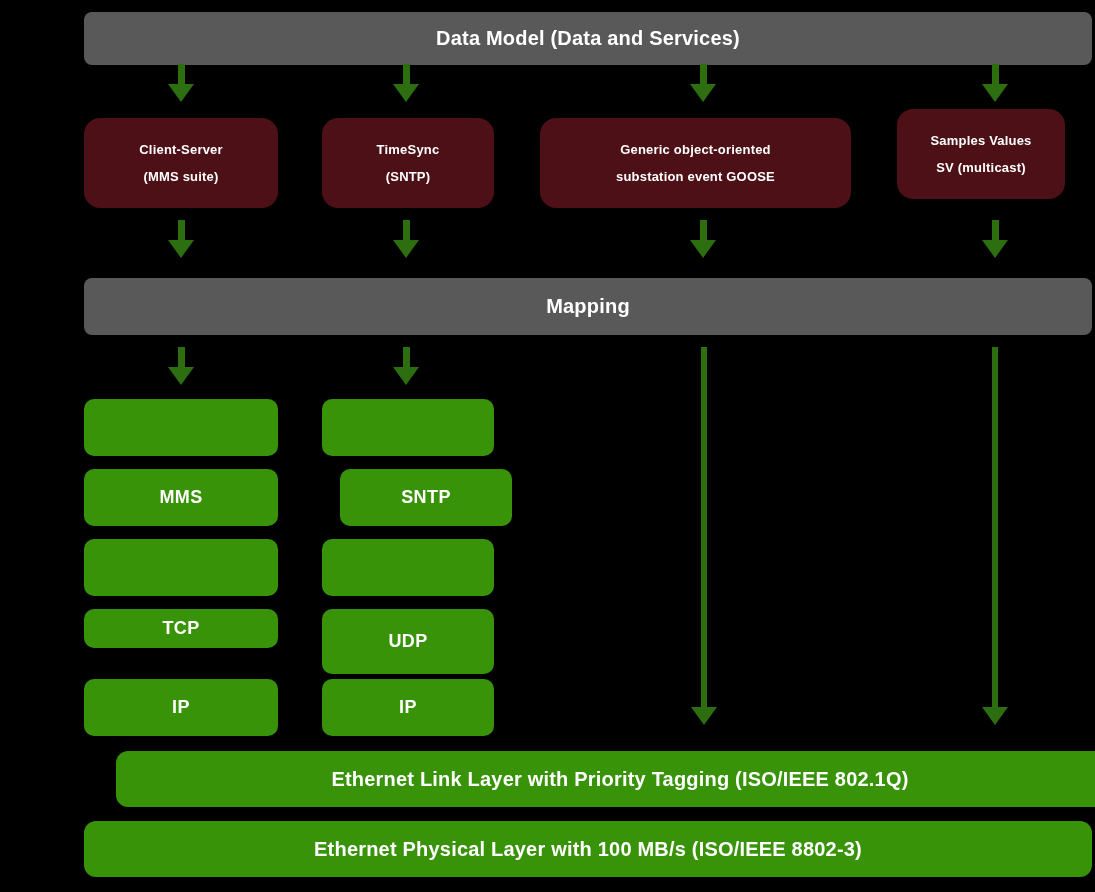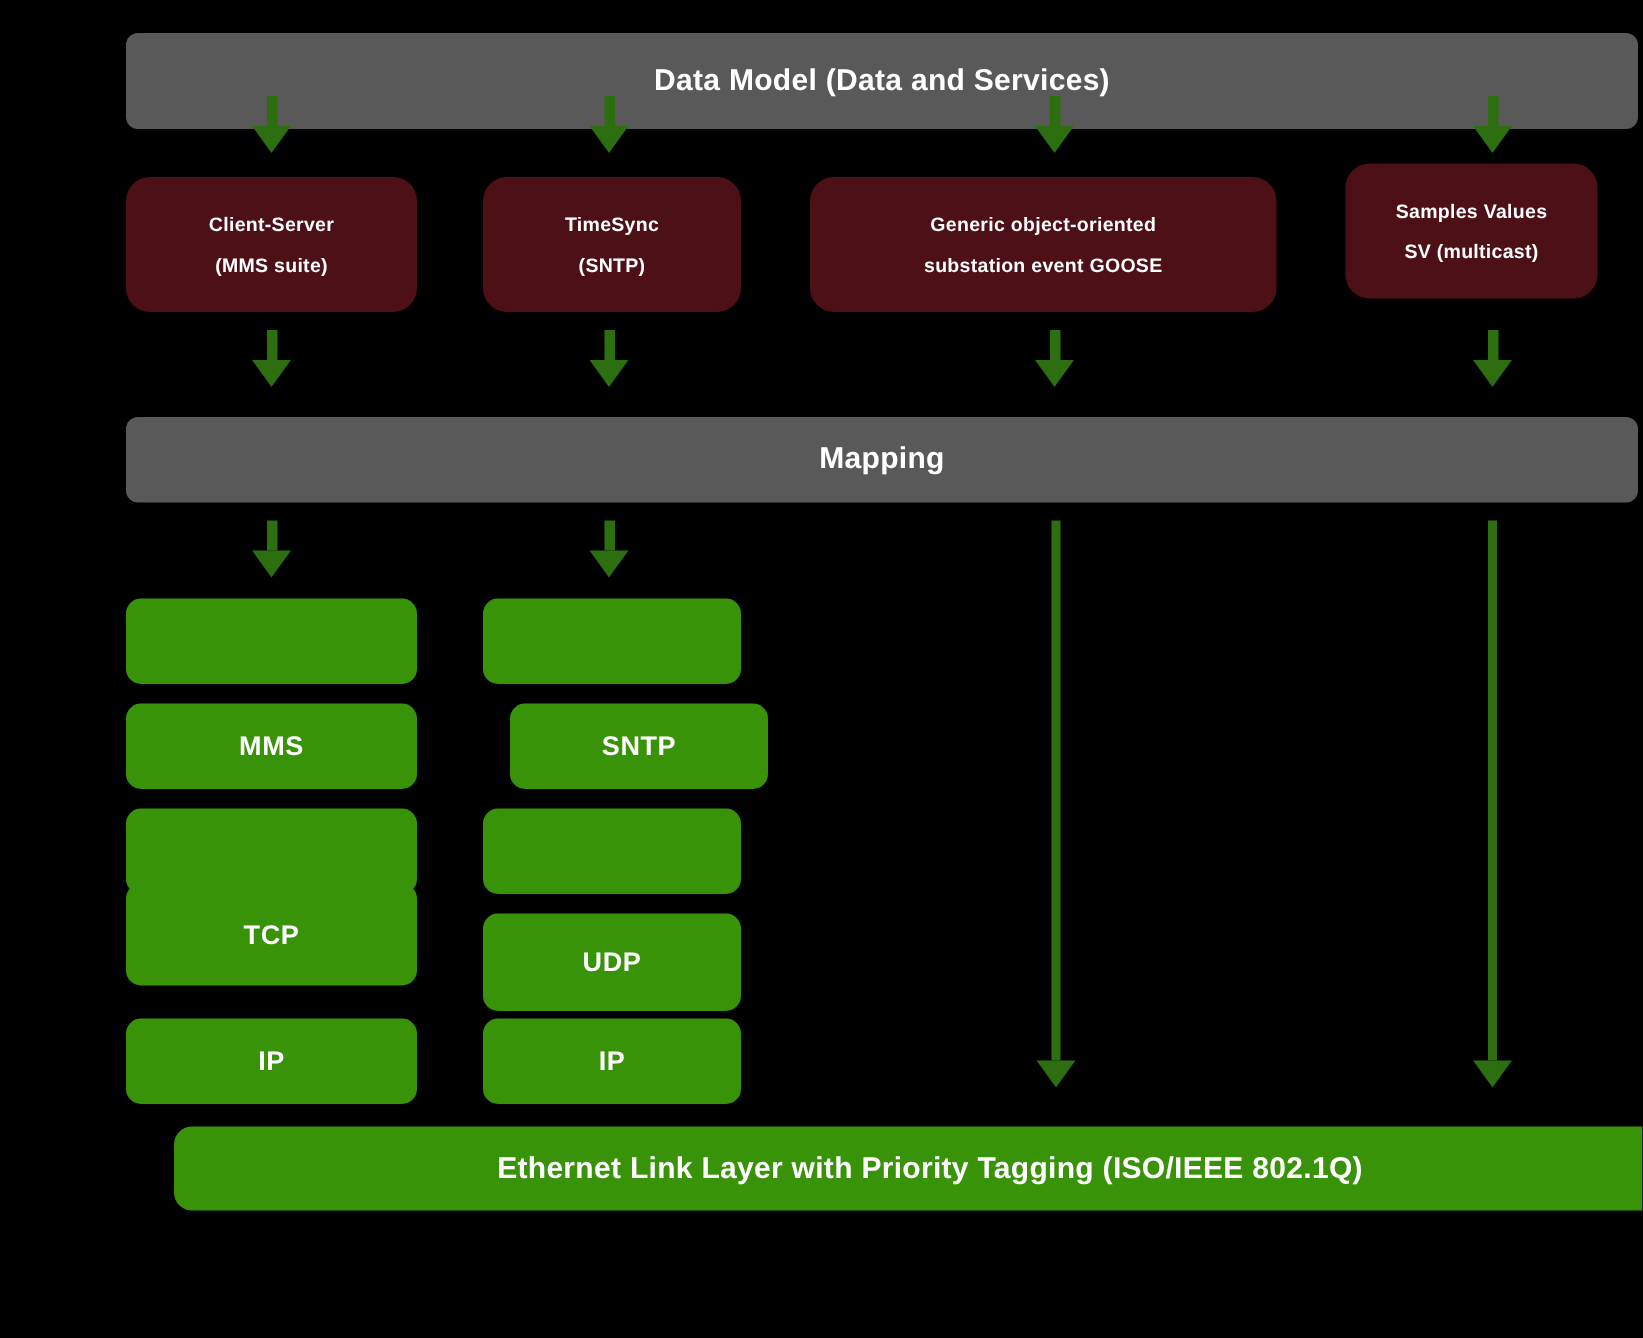--- a/index.html
+++ b/index.html
@@ -78,21 +78,21 @@
   .arrow.long .stem {
     width: 6px;
     height: 360px;
   }
 </style>
 </head>
 <body style="background: rgb(0, 0, 0);">
 
 <div class="stage">
 
-  <div class="bar gray-bar" style="left:84px; top:22px; width:1008px; height:64px;">
+  <div class="bar gray-bar" style="left:84px; top:12px; width:1008px; height:53px;">
     <span>Data Model (Data and Services)</span>
   </div>
 
   <div class="arrow" style="left:168px; top:64px;">
     <span class="stem"></span>
     <span class="head"></span>
   </div>
   <div class="arrow" style="left:393px; top:64px;">
     <span class="stem"></span>
     <span class="head"></span>
@@ -172,21 +172,21 @@
 
   <div class="bar green-box" style="left:84px; top:399px; width:194px; height:57px;">
     <span></span>
   </div>
   <div class="bar green-box" style="left:84px; top:469px; width:194px; height:57px;">
     <span>MMS</span>
   </div>
   <div class="bar green-box" style="left:84px; top:539px; width:194px; height:57px;">
     <span></span>
   </div>
-  <div class="bar green-box" style="left:84px; top:589px; width:194px; height:68px;">
+  <div class="bar green-box" style="left:84px; top:609px; width:194px; height:39px;">
     <span>TCP</span>
   </div>
   <div class="bar green-box" style="left:84px; top:679px; width:194px; height:57px;">
     <span>IP</span>
   </div>
 
   <div class="bar green-box" style="left:322px; top:399px; width:172px; height:57px;">
     <span></span>
   </div>
   <div class="bar green-box" style="left:322px; top:469px; width:172px; height:57px;margin-left:18px;">
@@ -198,14 +198,17 @@
   <div class="bar green-box" style="left:322px; top:609px; width:172px; height:65px;text-align:center;">
     <span>UDP</span>
   </div>
   <div class="bar green-box" style="left:322px; top:679px; width:172px; height:57px;">
     <span>IP</span>
   </div>
 
   <div class="bar green-wide" style="left:84px; top:751px; width:1008px; height:56px;margin-left:32px;">
     <span>Ethernet Link Layer with Priority Tagging (ISO/IEEE 802.1Q)</span>
   </div>
+  <div class="bar green-wide" style="left:84px; top:821px; width:1008px; height:56px;">
+    <span>Ethernet Physical Layer with 100 MB/s (ISO/IEEE 8802-3)</span>
+  </div>
 
 </div>
 
 </body></html>

